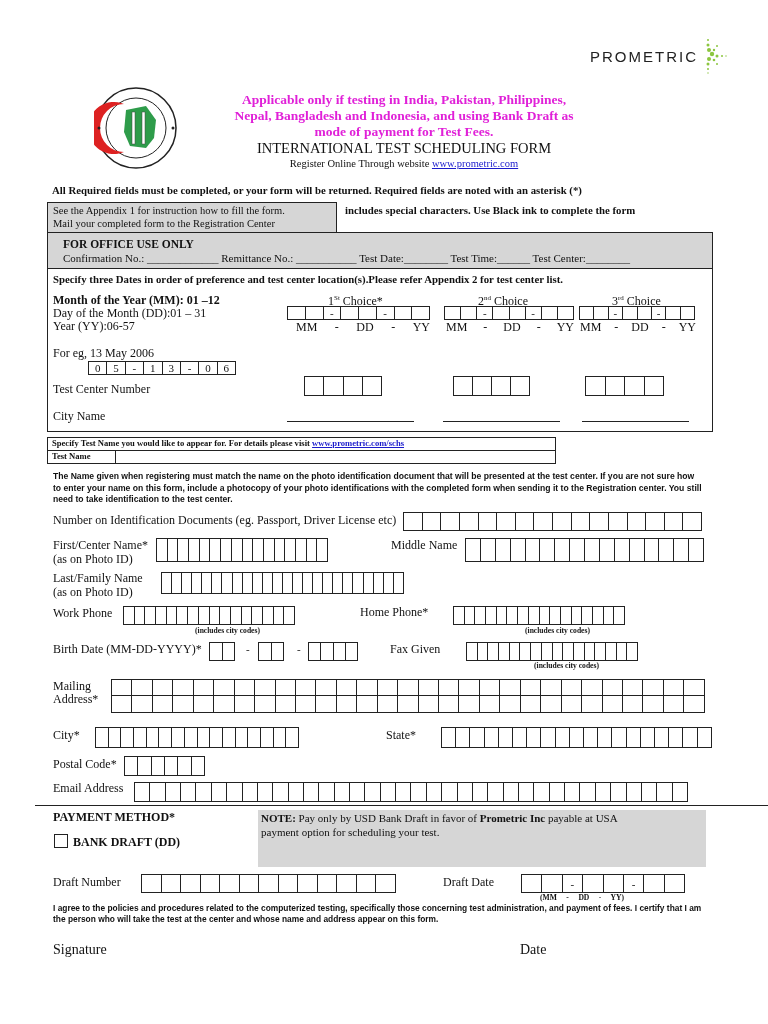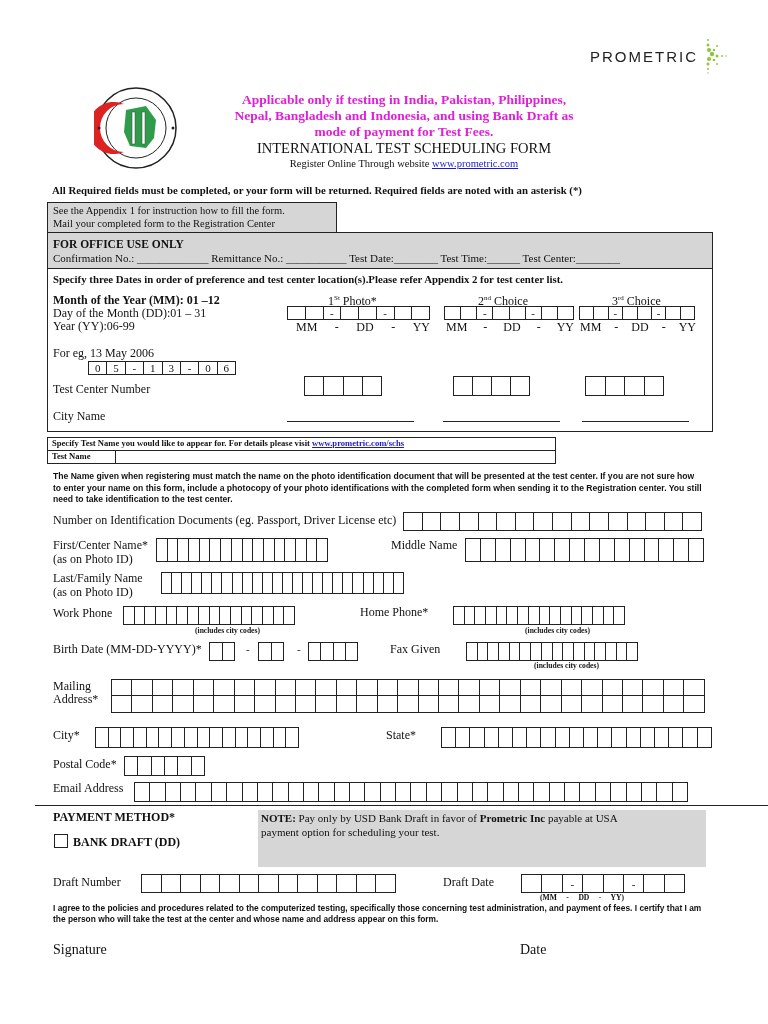--- a/index.html
+++ b/index.html
@@ -69,34 +69,35 @@
   </div>
 </div>
 
 <div class="abs bold" style="left:52px;top:184px;font-size:10.8px;">All Required fields must be completed, or your form will be returned. Required fields are noted with an asterisk (*)</div>
 
 <div class="abs gray" style="left:47px;top:202px;width:290px;height:30px;border:1px solid #222;border-bottom:none;font-size:10.5px;line-height:12.5px;padding:2px 5px;">
   <div>See the Appendix 1 for instruction how to fill the form.</div>
   <div>Mail your completed form to the Registration Center</div>
 </div>
 <div class="abs bold" style="left:345px;top:204px;font-size:10.8px;line-height:13px;">
-</div>
-
-<div class="abs gray" style="left:47px;top:232px;width:666px;height:37px;border:1.5px solid #222;padding:4px 5px;">
+  <div>includes special characters. Use Black ink to complete the form</div>
+</div>
+
+<div class="abs gray" style="left:47px;top:232px;width:666px;height:37px;border:1.5px solid #222;padding:4px 15px;">
   <div class="bold" style="font-size:11.5px;line-height:14px;">FOR OFFICE USE ONLY</div>
   <div style="font-size:11px;line-height:14px;white-space:nowrap;">Confirmation No.: _____________ Remittance No.: ___________ Test Date:________  Test Time:______ Test Center:________</div>
 </div>
 
 <div class="abs" style="left:47px;top:269px;width:666px;height:163px;border:1.5px solid #222;border-top:none;"></div>
 <div class="abs bold" style="left:53px;top:273px;font-size:10.8px;">Specify three Dates in order of preference and test center location(s).Please refer Appendix 2 for test center list.</div>
 <div class="lbl" style="left:53px;top:294px;font-weight:bold;">Month of  the Year (MM): 01 –12</div>
 <div class="lbl" style="left:53px;top:307px;">Day of the Month (DD):01 – 31</div>
-<div class="lbl" style="left:53px;top:320px;">Year  (YY):06-99</div>
-
-<div class="lbl" style="left:328px;top:292px;"><span>1</span><sup>St</sup><span> Photo*</span></div>
+<div class="lbl" style="left:53px;top:320px;">Year  (YY):06-57</div>
+
+<div class="lbl" style="left:328px;top:292px;"><span>1</span><sup>St</sup><span> Choice*</span></div>
 <div class="lbl" style="left:478px;top:292px;"><span>2</span><sup>nd</sup><span> Choice</span></div>
 <div class="lbl" style="left:612px;top:292px;"><span>3</span><sup>rd</sup><span> Choice</span></div>
 
 <div class="cells" style="left:287px;top:306px;width:143px;height:14px;">
   <div class="cell" style="width:12.5%"></div>
     <div class="cell" style="width:12.5%"></div>
     <div class="cell" style="width:12.5%">-</div>
     <div class="cell" style="width:12.5%"></div>
     <div class="cell" style="width:12.5%"></div>
     <div class="cell" style="width:12.5%">-</div>

